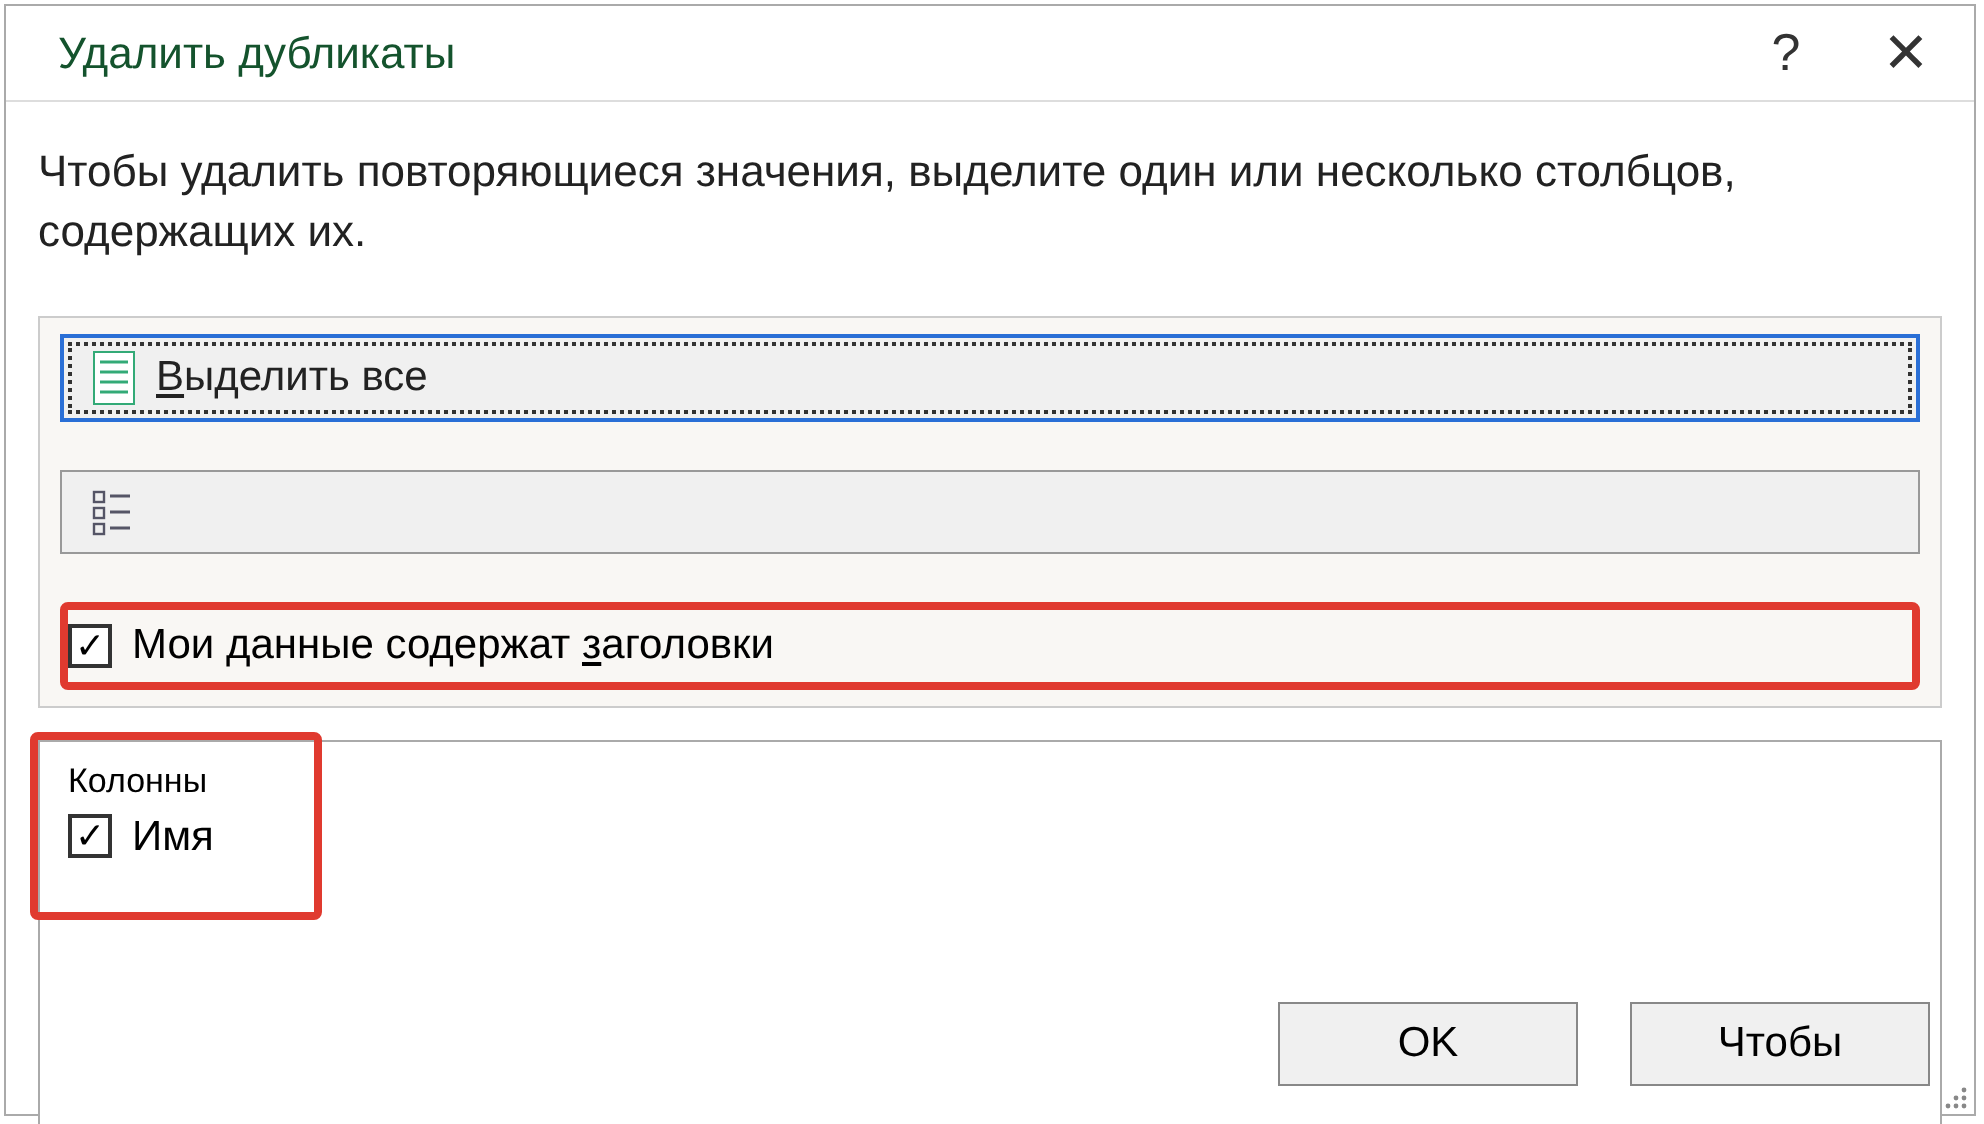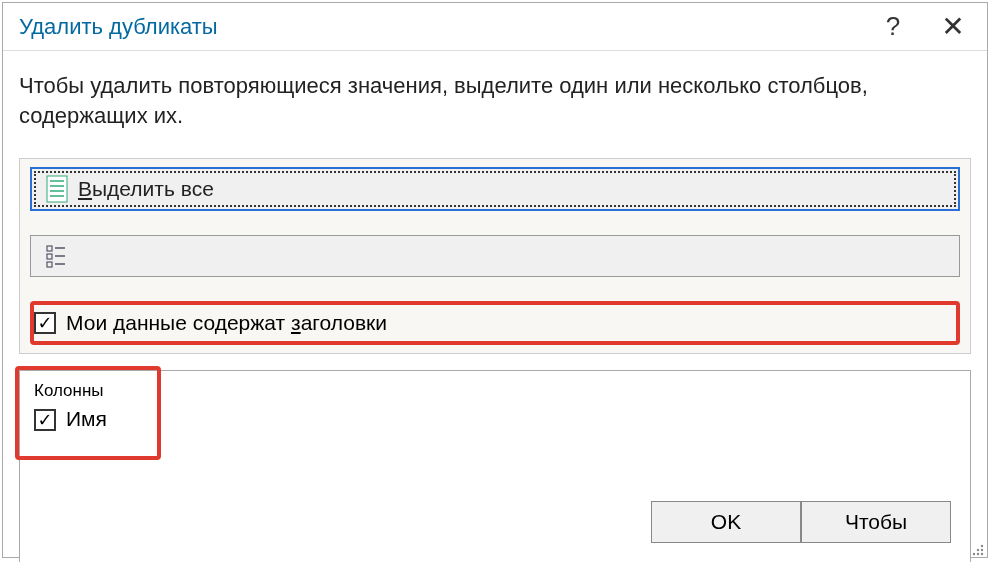--- a/index.html
+++ b/index.html
@@ -23,21 +23,22 @@
     .titlebar {
       display: flex;
       align-items: center;
       height: 48px;
       padding: 0 4px 0 16px;
       border-bottom: 1px solid #ddd;
     }
     .titlebar .title {
       flex: 1;
       font-size: 22px;
-      color: #0369a1;
+      color: #14532d;
+      margin-left: 10px;
     }
     .titlebar .help, .titlebar .close {
       width: 60px;
       height: 48px;
       display: flex;
       align-items: center;
       justify-content: center;
       font-size: 26px;
       color: #333;
       cursor: pointer;
@@ -123,29 +124,30 @@
       border: 4px solid #e03a2f;
       border-radius: 4px;
       pointer-events: none;
     }
     .col-header {
       font-size: 17px;
       margin-bottom: 6px;
     }
     .col-item {
       display: flex;
-      align-items: flex-end;
+      align-items: flex-start;
       gap: 10px;
       font-size: 21px;
     }
     .footer {
       position: absolute;
       bottom: 14px;
-      right: 36px;
-      display: flex;
+      right: 22px;
+      display: flex;
+      gap: 26px;
       padding-left: 40px;
     }
     .footer-btn {
       min-width: 150px;
       height: 42px;
       border: 1px solid #888;
       background: #f0f0f0;
       font-size: 21px;
       display: flex;
       align-items: center;

